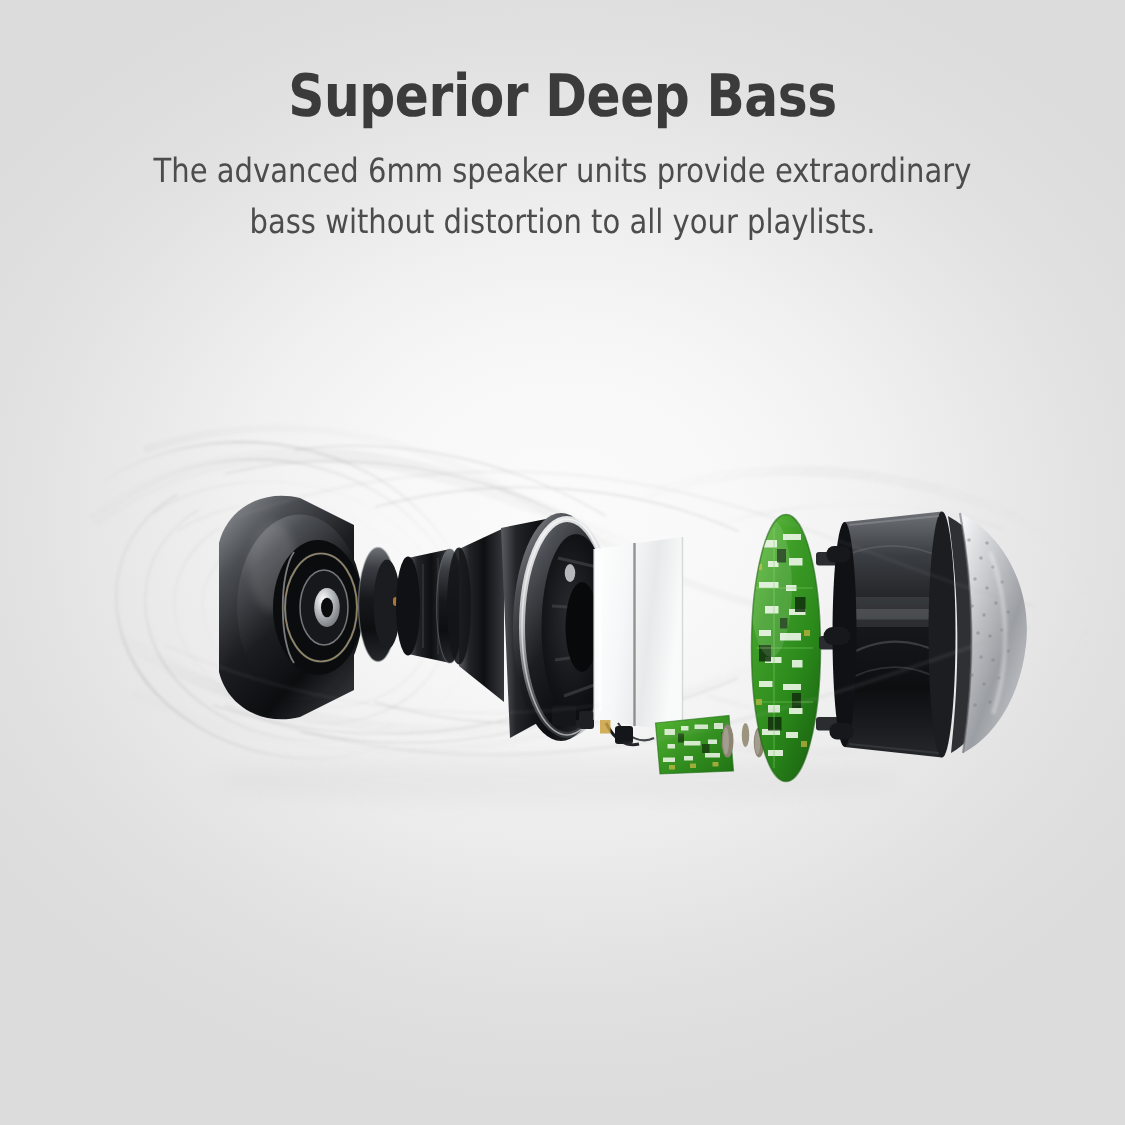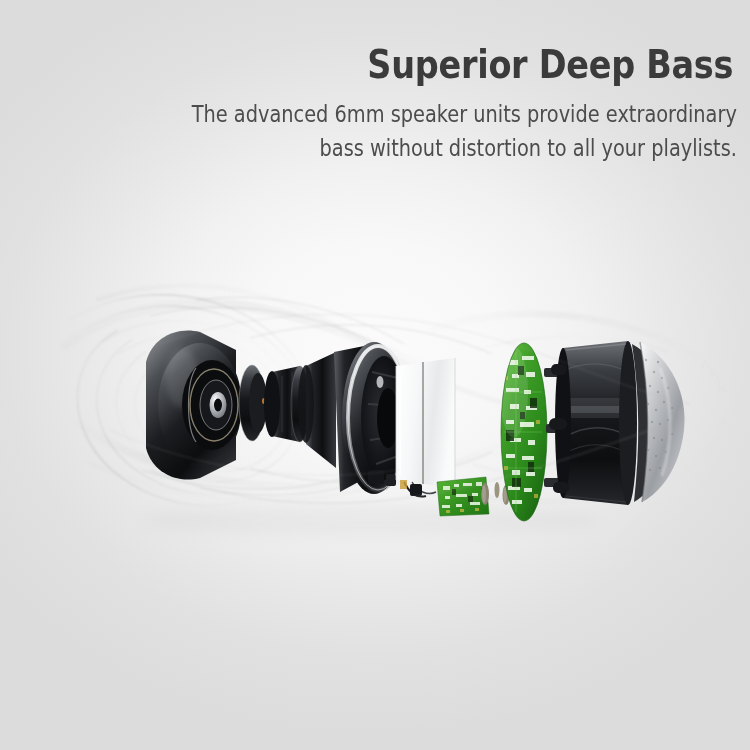--- a/index.html
+++ b/index.html
@@ -26,21 +26,21 @@
         #e1e1e1 80%,
         #dcdcdc 100%);
   }
 
   
   #textblock {
     position: absolute;
     top: 0;
     left: 0;
     width: 750px;
-    text-align: right;
+    text-align: center;
     z-index: 40;
   }
   #headline {
     margin: 0;
     padding-top: 44px;
     font-size: 39px;
     font-weight: 700;
     letter-spacing: -0.3px;
     line-height: 1.06;
     color: #3b3b3b;

